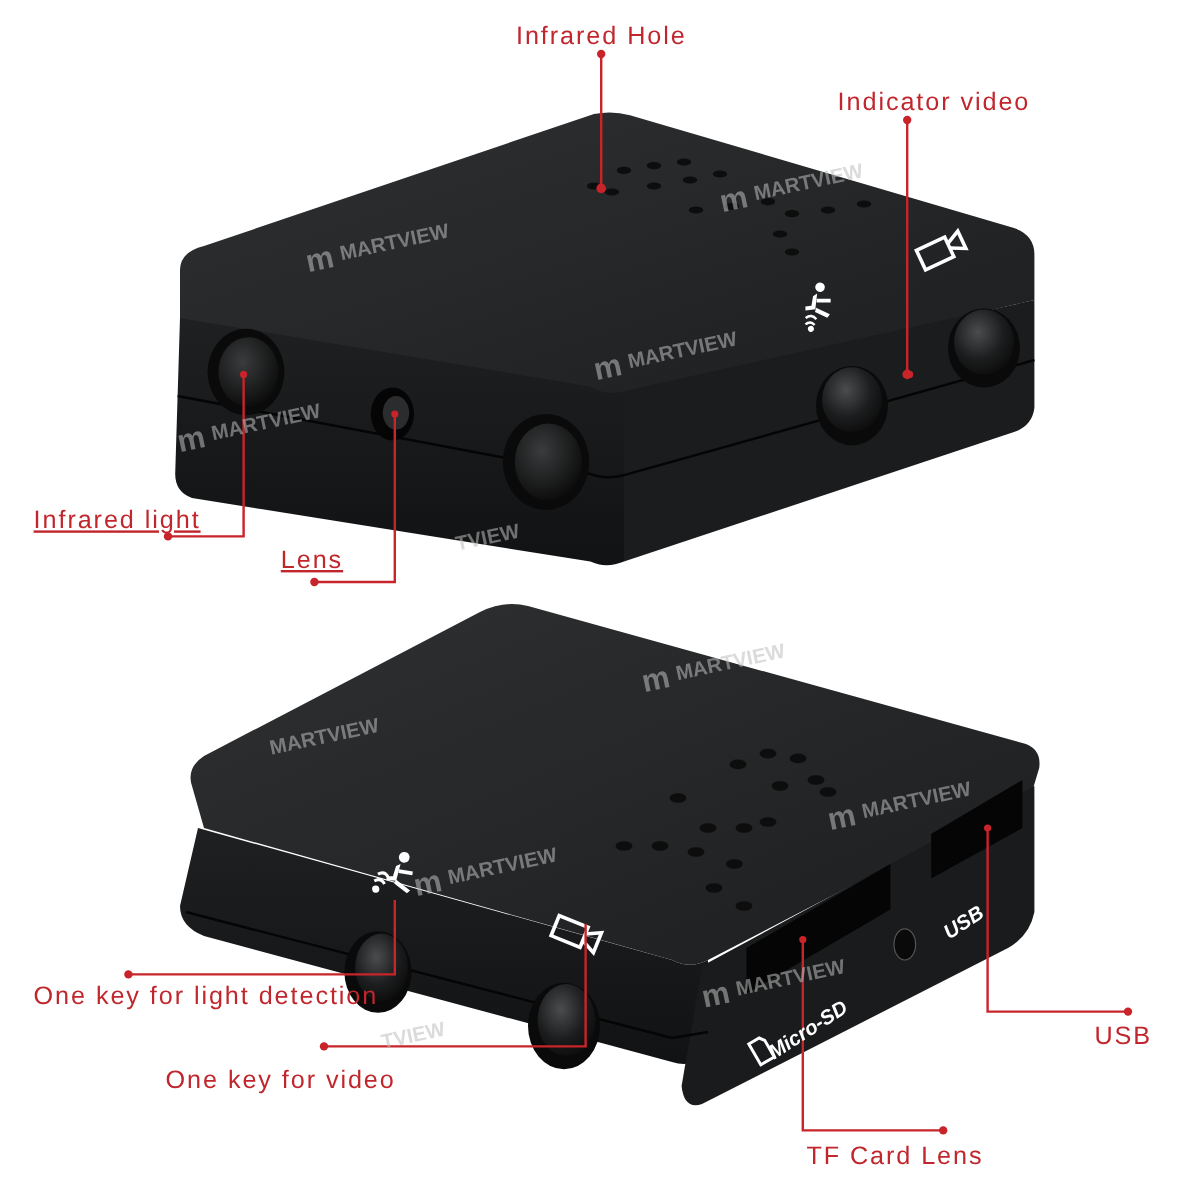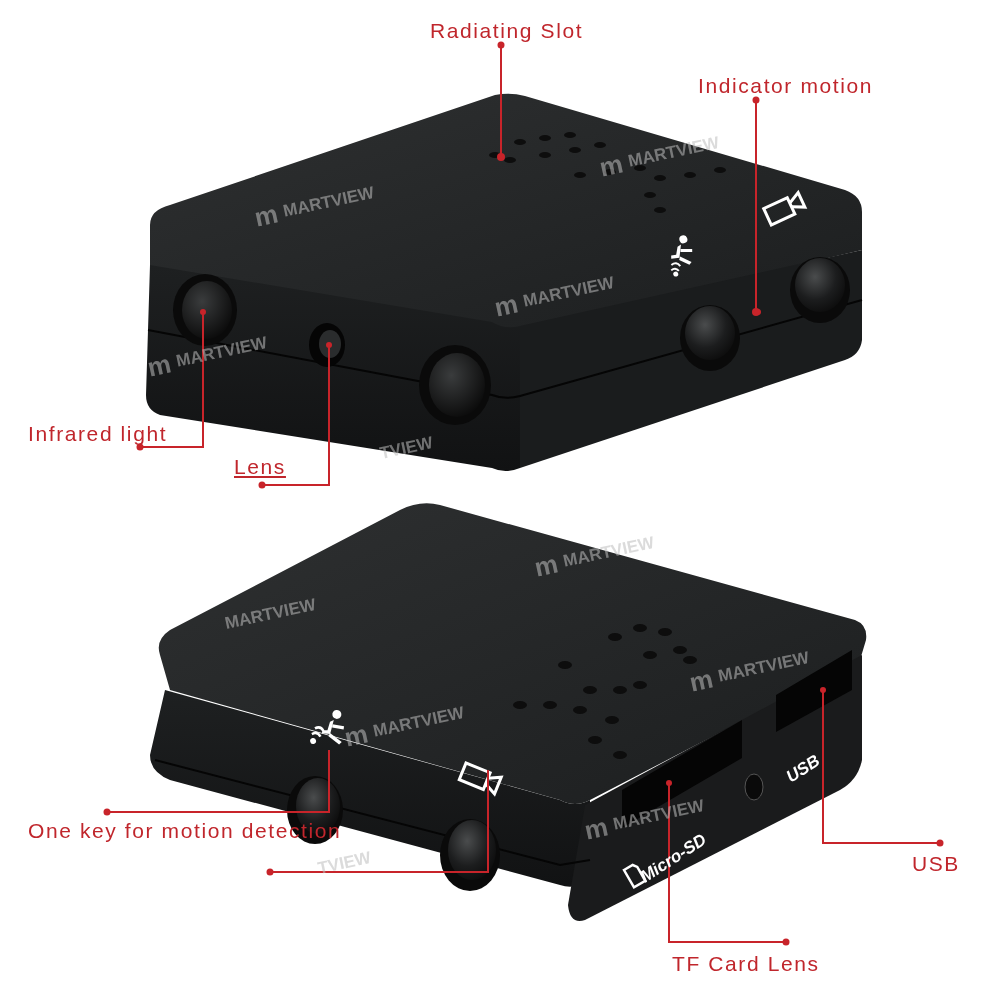--- a/index.html
+++ b/index.html
@@ -247,21 +247,22 @@
 <div class="wm" style="left:535px;top:555px;"><span class="wm-logo">m</span><span>MARTVIEW</span></div>
 <div class="wm" style="left:225px;top:615px;"><span>MARTVIEW</span></div>
 <div class="wm" style="left:690px;top:670px;"><span class="wm-logo">m</span><span>MARTVIEW</span></div>
 <div class="wm" style="left:345px;top:725px;"><span class="wm-logo">m</span><span>MARTVIEW</span></div>
 <div class="wm" style="left:585px;top:818px;"><span class="wm-logo">m</span><span>MARTVIEW</span></div>
 <div class="wm" style="left:318px;top:860px;"><span>TVIEW</span></div>
 
 <div class="marking" style="left:642px;top:870px;font-size:17px;transform:rotate(-33deg);transform-origin:left center;">Micro-SD</div>
 <div class="marking" style="left:788px;top:770px;font-size:17px;transform:rotate(-33deg);transform-origin:left center;">USB</div>
 
-<div class="label" style="left:430px;top:20px;">Radiating Slot</div>
-<div class="label" style="left:698px;top:75px;">Indicator motion</div>
-<div class="label" style="left:28px;top:423px;">Infrared light</div>
+<div class="label" style="left:430px;top:20px;">Infrared Hole</div>
+<div class="label" style="left:698px;top:75px;">Indicator video</div>
+<div class="label" style="left:28px;top:423px;text-decoration:underline;">Infrared light</div>
 <div class="label" style="left:234px;top:456px;text-decoration:underline;">Lens</div>
-<div class="label" style="left:28px;top:820px;">One key for motion detection</div>
+<div class="label" style="left:28px;top:820px;">One key for light detection</div>
+<div class="label" style="left:138px;top:890px;">One key for video</div>
 <div class="label" style="left:912px;top:853px;">USB</div>
 <div class="label" style="left:672px;top:953px;">TF Card Lens</div>
 
 </div>
 
 </body></html>

